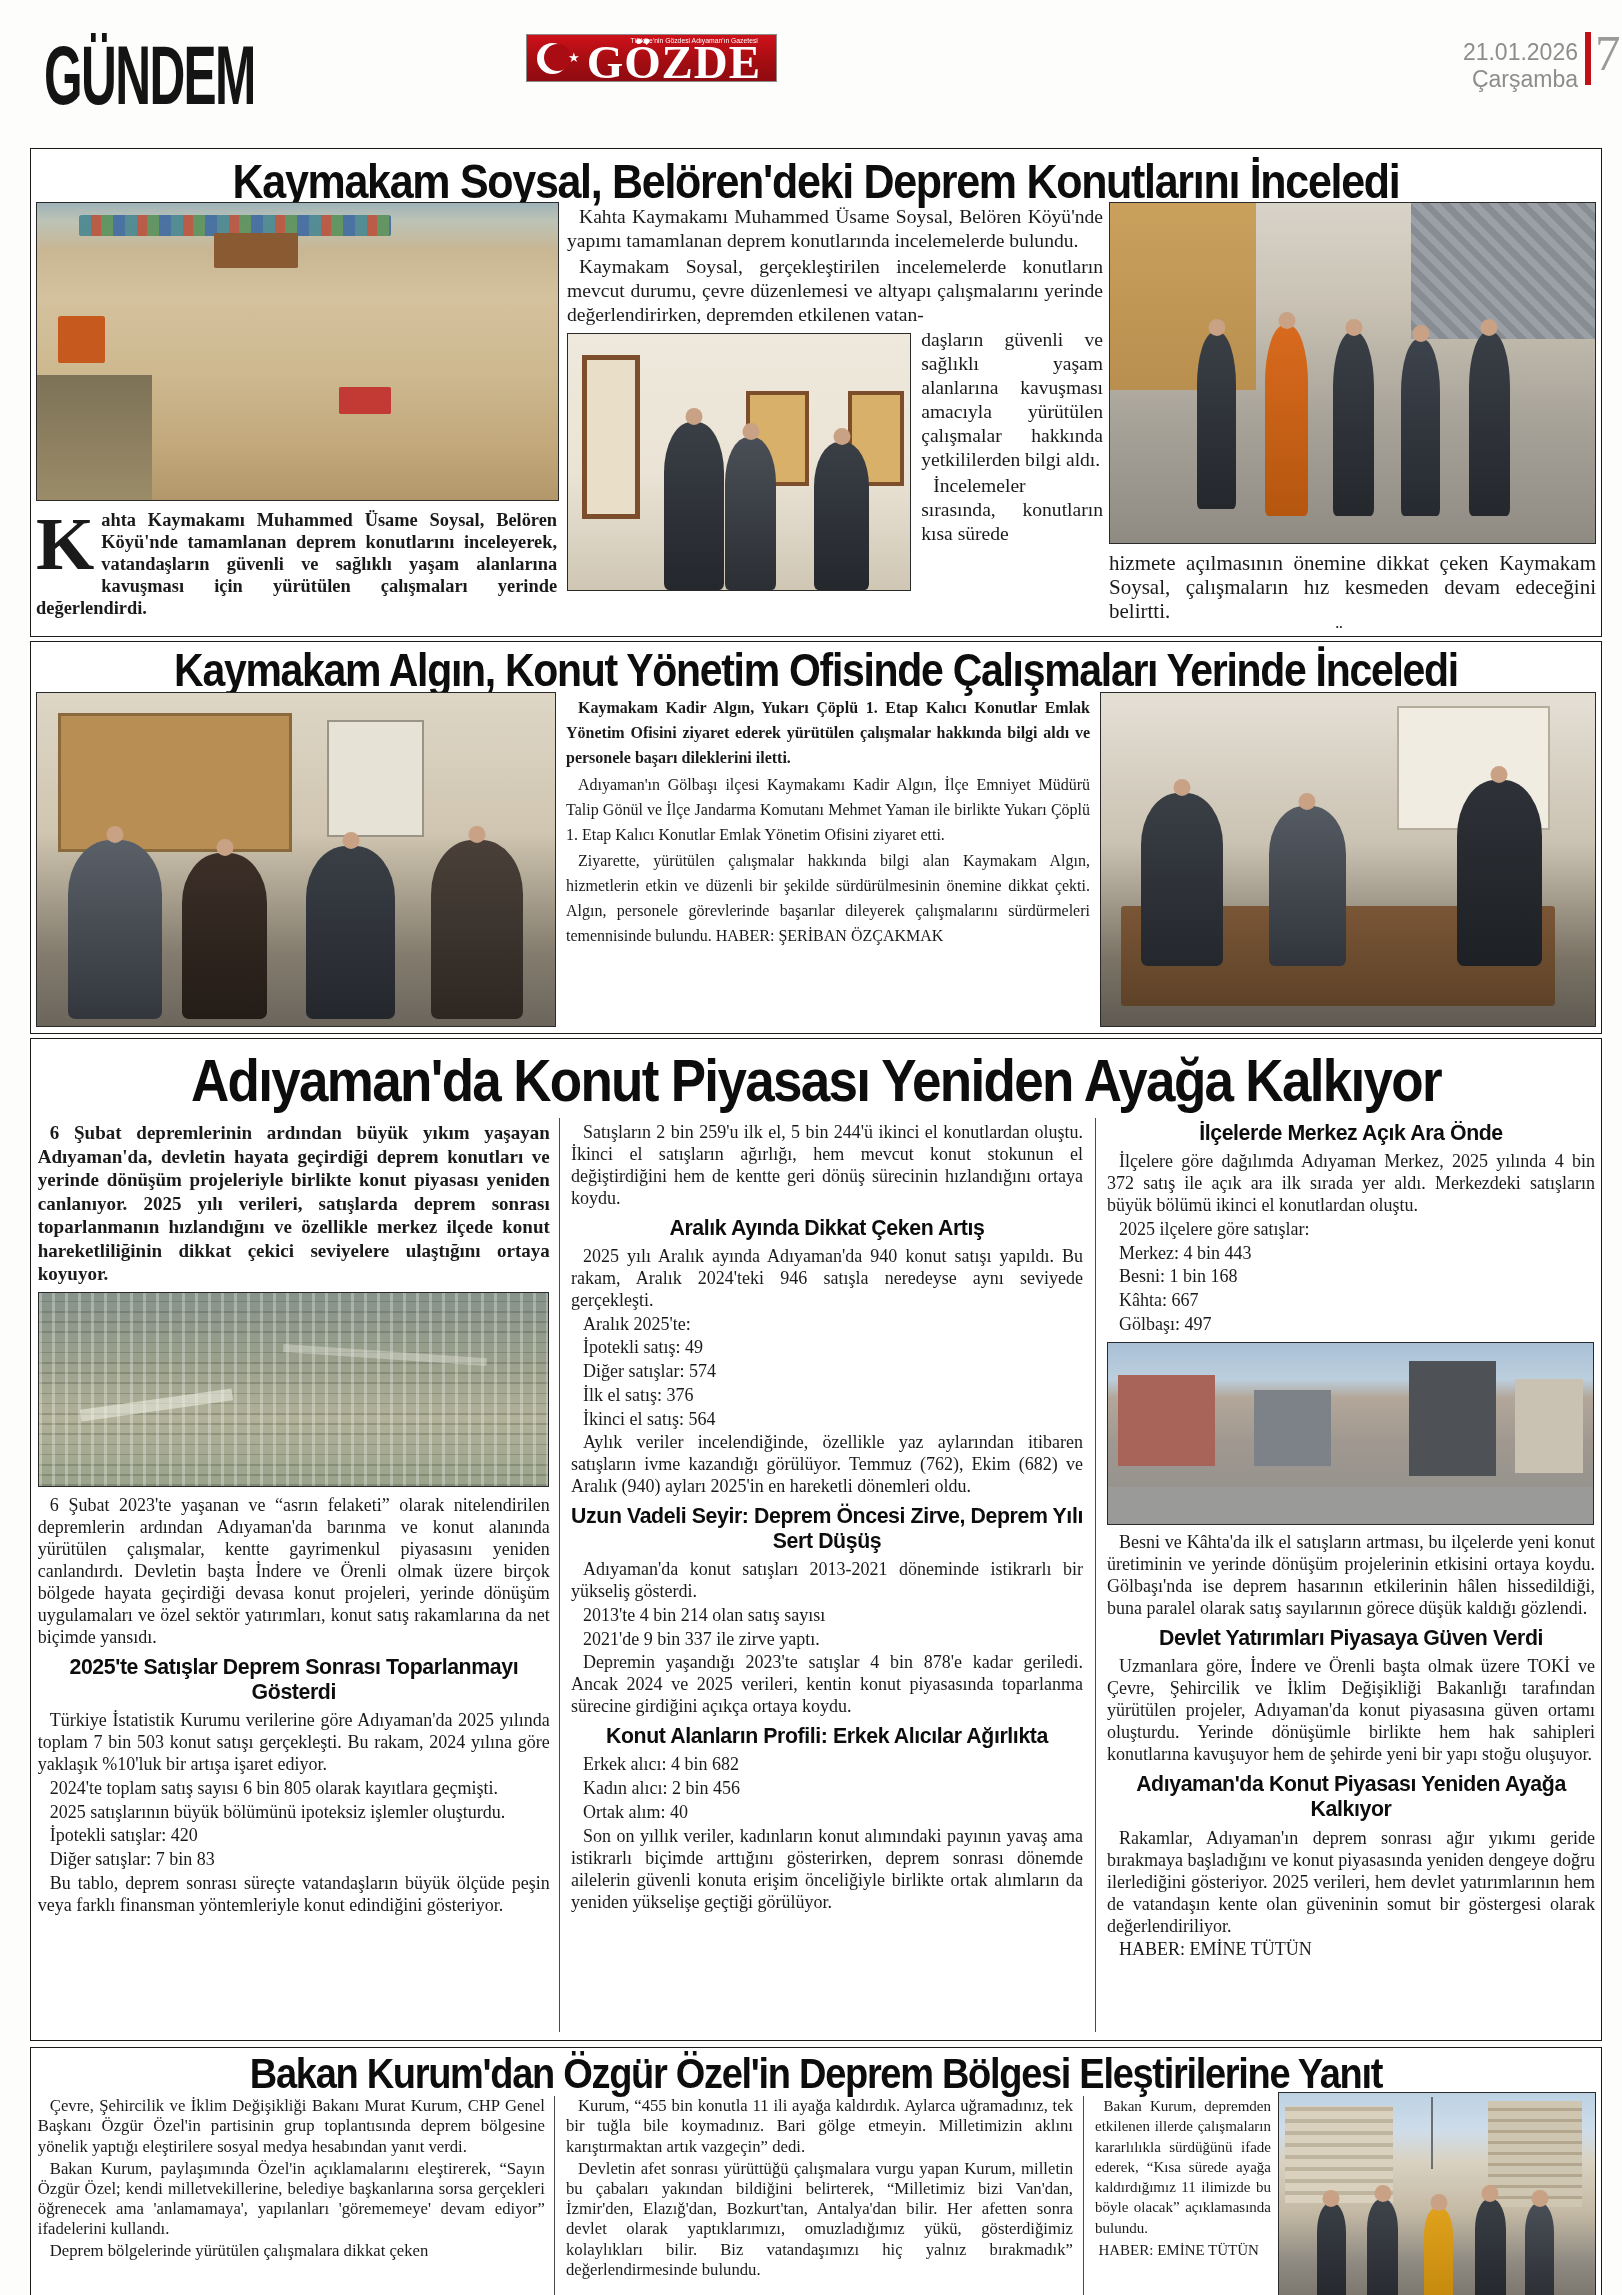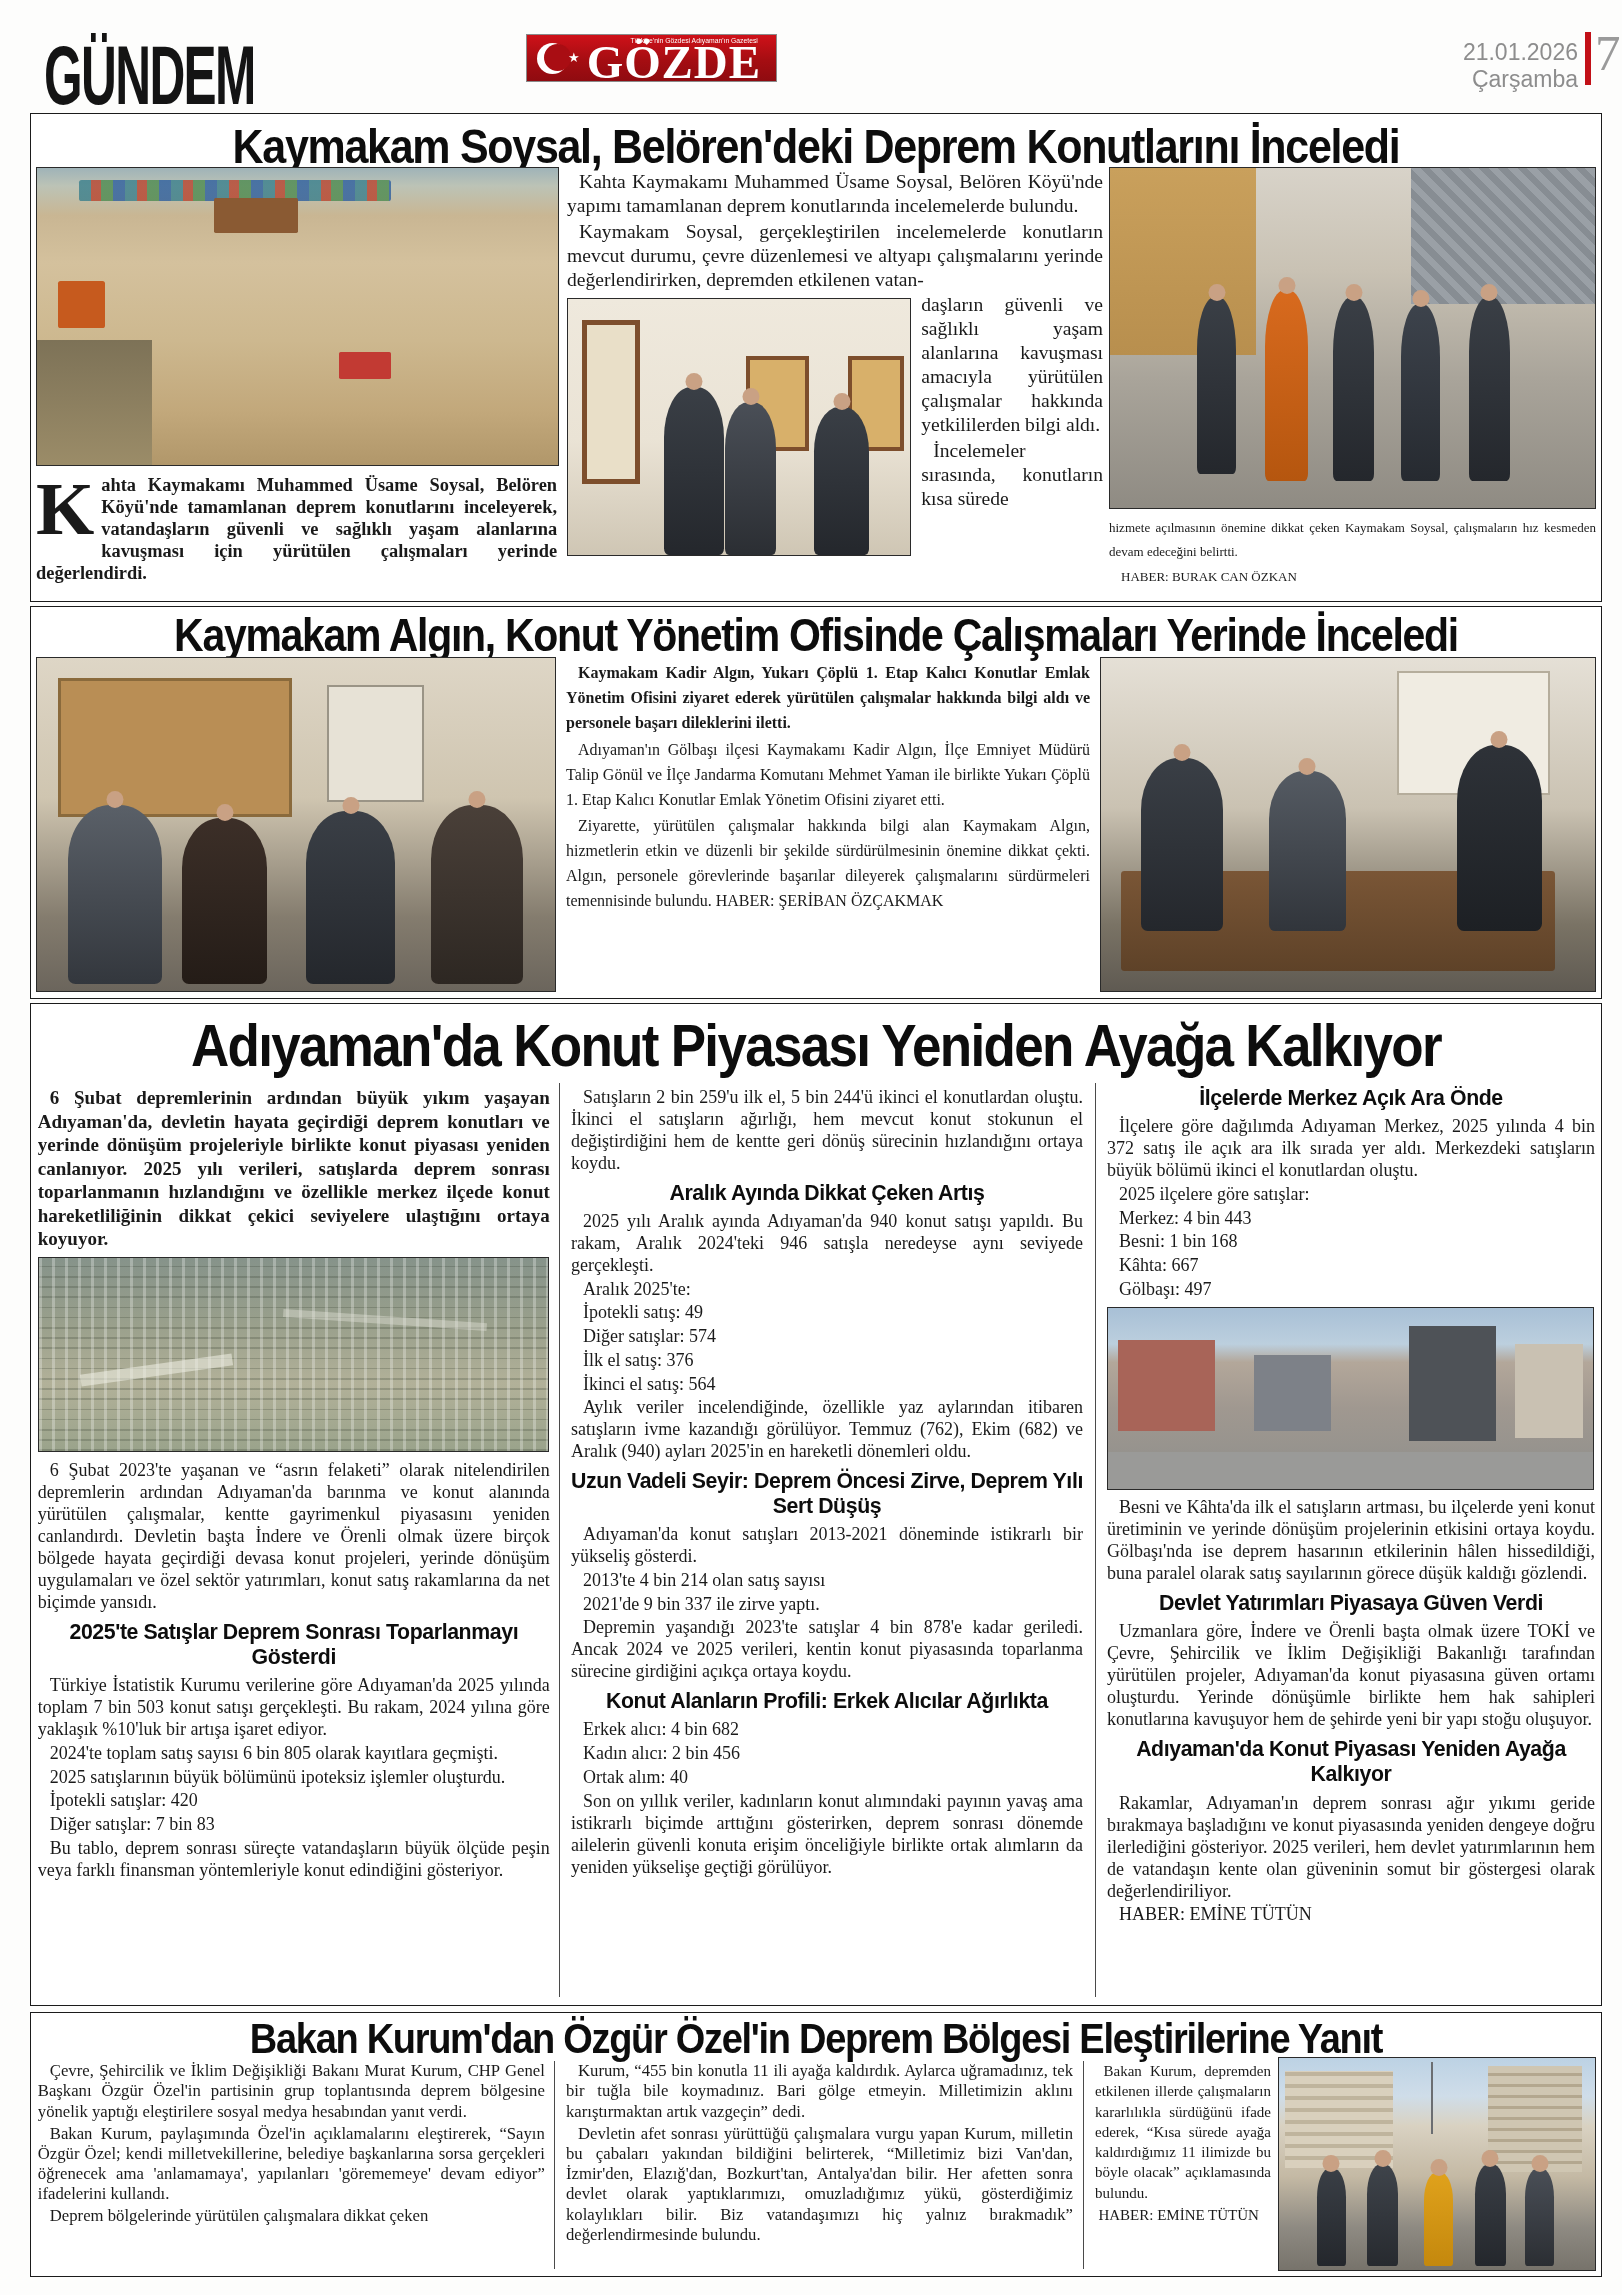--- a/index.html
+++ b/index.html
@@ -1,19 +1,19 @@
 <!DOCTYPE html>
 <html style="font-size:13.7px"><head>
 <meta charset="utf-8">
 <style>
   html,body{margin:0;padding:0;background:#e8e8e8;}
   #page{position:relative;width:1623px;height:2295px;background:#fdfdfc;margin:0 auto;overflow:hidden;
         font-family:"Liberation Serif","DejaVu Serif",serif;color:#1a1a1a;}
   .abs{position:absolute;}
-  .box{position:absolute;border:1.7px solid #1b1b1b;background:#fff;}
+  .box{position:absolute;border:1.7px solid #1b1b1b;background:#fff;margin-top:35px;}
   .headline{font-family:"Liberation Sans","DejaVu Sans",sans-serif;font-weight:800;letter-spacing:-1.3px;
             text-align:center;transform:scaleY(1.12);transform-origin:top center;white-space:nowrap;color:#0d0d0d;}
   .col{position:absolute;overflow:hidden;}
   .col p{margin:0 0 1.7px 0;text-indent:12px;text-align:justify;}
   .stat{text-align:left !important;}
   .lead{font-weight:700;}
   .sub{font-family:"Liberation Sans","DejaVu Sans",sans-serif;font-weight:700;font-size:21.3px;line-height:25px;
        letter-spacing:-0.4px;text-align:center !important;text-indent:0 !important;margin:6.8px 0 4.3px 0 !important;color:#0d0d0d;}
   .byline{text-indent:22px;}
   .vrule{position:absolute;width:0.9px;background:#4a4a4a;}
@@ -101,21 +101,21 @@
           <div class="acc" style="left:82%;top:22%;width:14%;height:34%;border:4.3px solid #7d4e2c;background:#d8b06a;"></div>
           <div class="fig" style="left:28%;top:34%;width:60px;height:66%;"></div>
           <div class="fig" style="left:46%;top:40%;width:51px;height:60%;background:linear-gradient(180deg,#4a4f57,#2b2e33);"></div>
           <div class="fig" style="left:72%;top:42%;width:55px;height:58%;"></div>
         </div>
         <p style="text-indent:0;">daşların güvenli ve sağlıklı yaşam alanlarına kavuşması amacıyla yürütülen çalışmalar hakkında yetkililerden bilgi aldı.</p>
         <p>İncelemeler sırasında, konutların kısa sürede</p>
       </div>
     </div>
 
-    <div class="col" style="left:1078px;top:53px;width:487px;height:427px;font-size:13px;line-height:24px;">
+    <div class="col" style="left:1078px;top:53px;width:487px;height:427px;font-size:21px;line-height:24px;">
       <div class="photo ph-walkgroup" style="position:relative;width:485px;height:340px;margin-bottom:6.8px;">
         <div class="acc" style="left:0;top:0;width:30%;height:55%;background:linear-gradient(180deg,#c9a05c,#b88f4e);"></div>
         <div class="acc" style="left:62%;top:0;width:38%;height:40%;background:repeating-linear-gradient(45deg,#9aa0a6 0 6.8px,#878d93 6.8px 13.7px);"></div>
         <div class="fig" style="left:18%;top:38%;width:39px;height:52%;"></div>
         <div class="fig" style="left:32%;top:36%;width:43px;height:56%;background:linear-gradient(180deg,#d86a1e,#b5560f);"></div>
         <div class="fig" style="left:46%;top:38%;width:41px;height:54%;"></div>
         <div class="fig" style="left:60%;top:40%;width:39px;height:52%;background:linear-gradient(180deg,#3d434c,#262a30);"></div>
         <div class="fig" style="left:74%;top:38%;width:41px;height:54%;"></div>
       </div>
       <p style="text-indent:0;">hizmete açılmasının önemine dikkat çeken Kaymakam Soysal, çalışmaların hız kesmeden devam edeceğini belirtti.</p>

